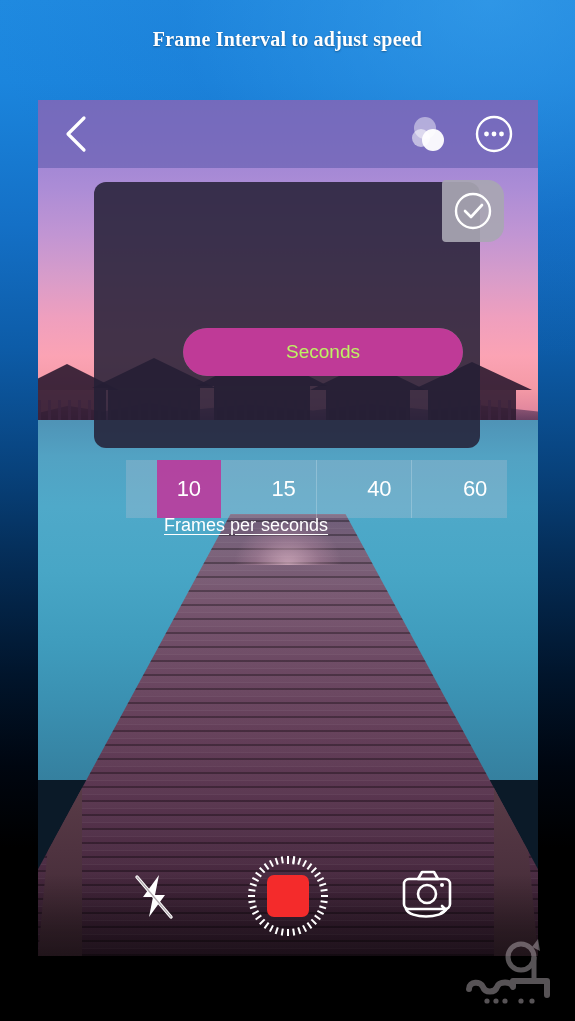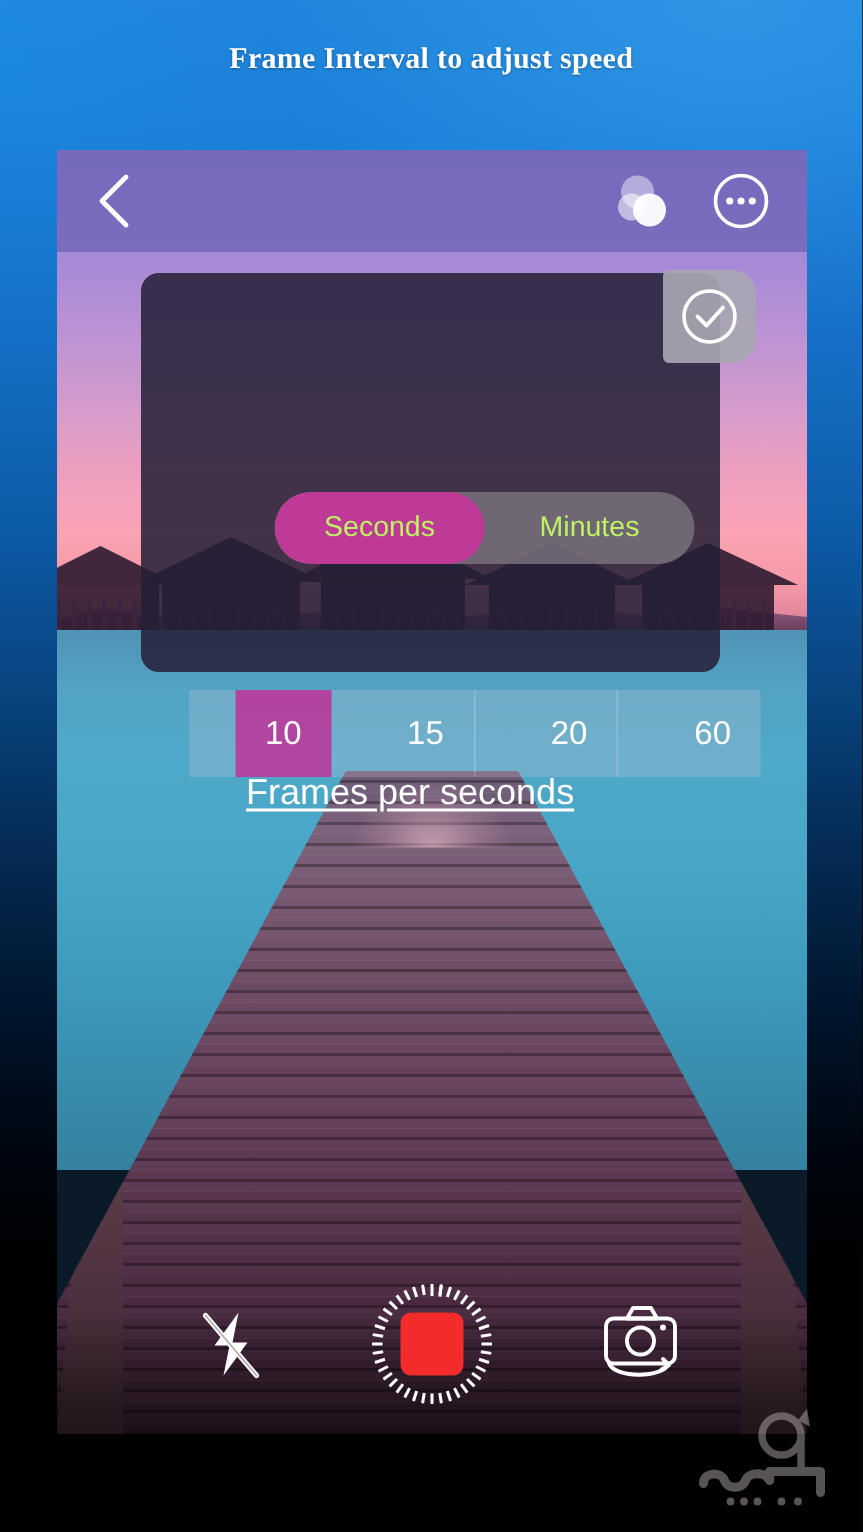--- a/index.html
+++ b/index.html
@@ -241,21 +241,21 @@
     font-size: 19px;
   }
   #unit-toggle .seg.active {
     background: #bf3a97;
     border-radius: 24px;
   }
   #fps-label {
     position: absolute;
     left: 126px; top: 415px;
     color: #ffffff;
-    font-size: 24px;
+    font-size: 18px;
     text-decoration: underline;
     text-underline-offset: 3px;
     z-index: 8;
   }
   #fps-row {
     position: absolute;
     left: 88px; top: 360px;
     width: 381px; height: 58px;
     display: flex;
     background: rgba(212,200,214,0.24);
@@ -404,27 +404,26 @@
   <div id="confirm-button">
     <svg width="42" height="42" viewBox="0 0 42 42">
       <circle cx="21" cy="21" r="17" fill="none" stroke="#ffffff" stroke-width="2.4"></circle>
       <polyline points="13,21 19,27 30,15" fill="none" stroke="#ffffff" stroke-width="2.6" stroke-linecap="round" stroke-linejoin="round"></polyline>
     </svg>
   </div>
 
 
   <div id="unit-toggle">
     <div class="seg active">Seconds</div>
-    <div class="seg">Minutes</div>
   </div>
 
   <div id="fps-row">
     <div class="fps active">10</div>
     <div class="fps">15</div>
-    <div class="fps">20</div>
+    <div class="fps">40</div>
     <div class="fps">60</div>
   </div>
 
   <div id="fps-label">Frames per seconds</div>
 
   <div id="bottom-controls">
 
     <div id="flash-button">
       <svg width="50" height="54" viewBox="0 0 50 54">
         <path d="M30 6 L14 28 L24 28 L20 48 L36 26 L26 26 Z" fill="#ffffff"></path>

